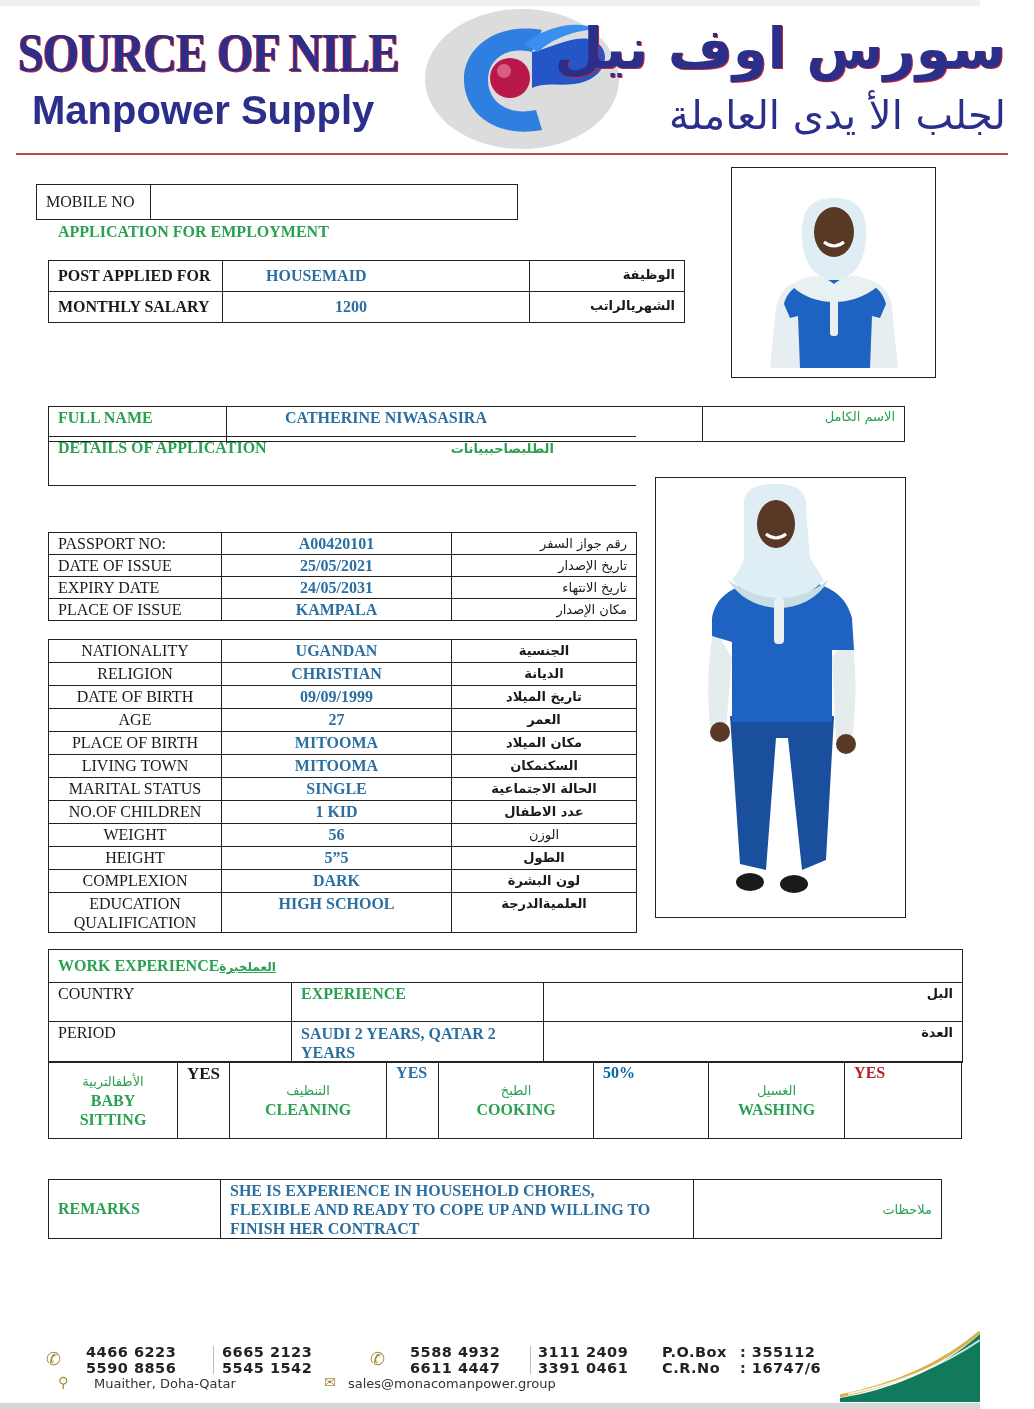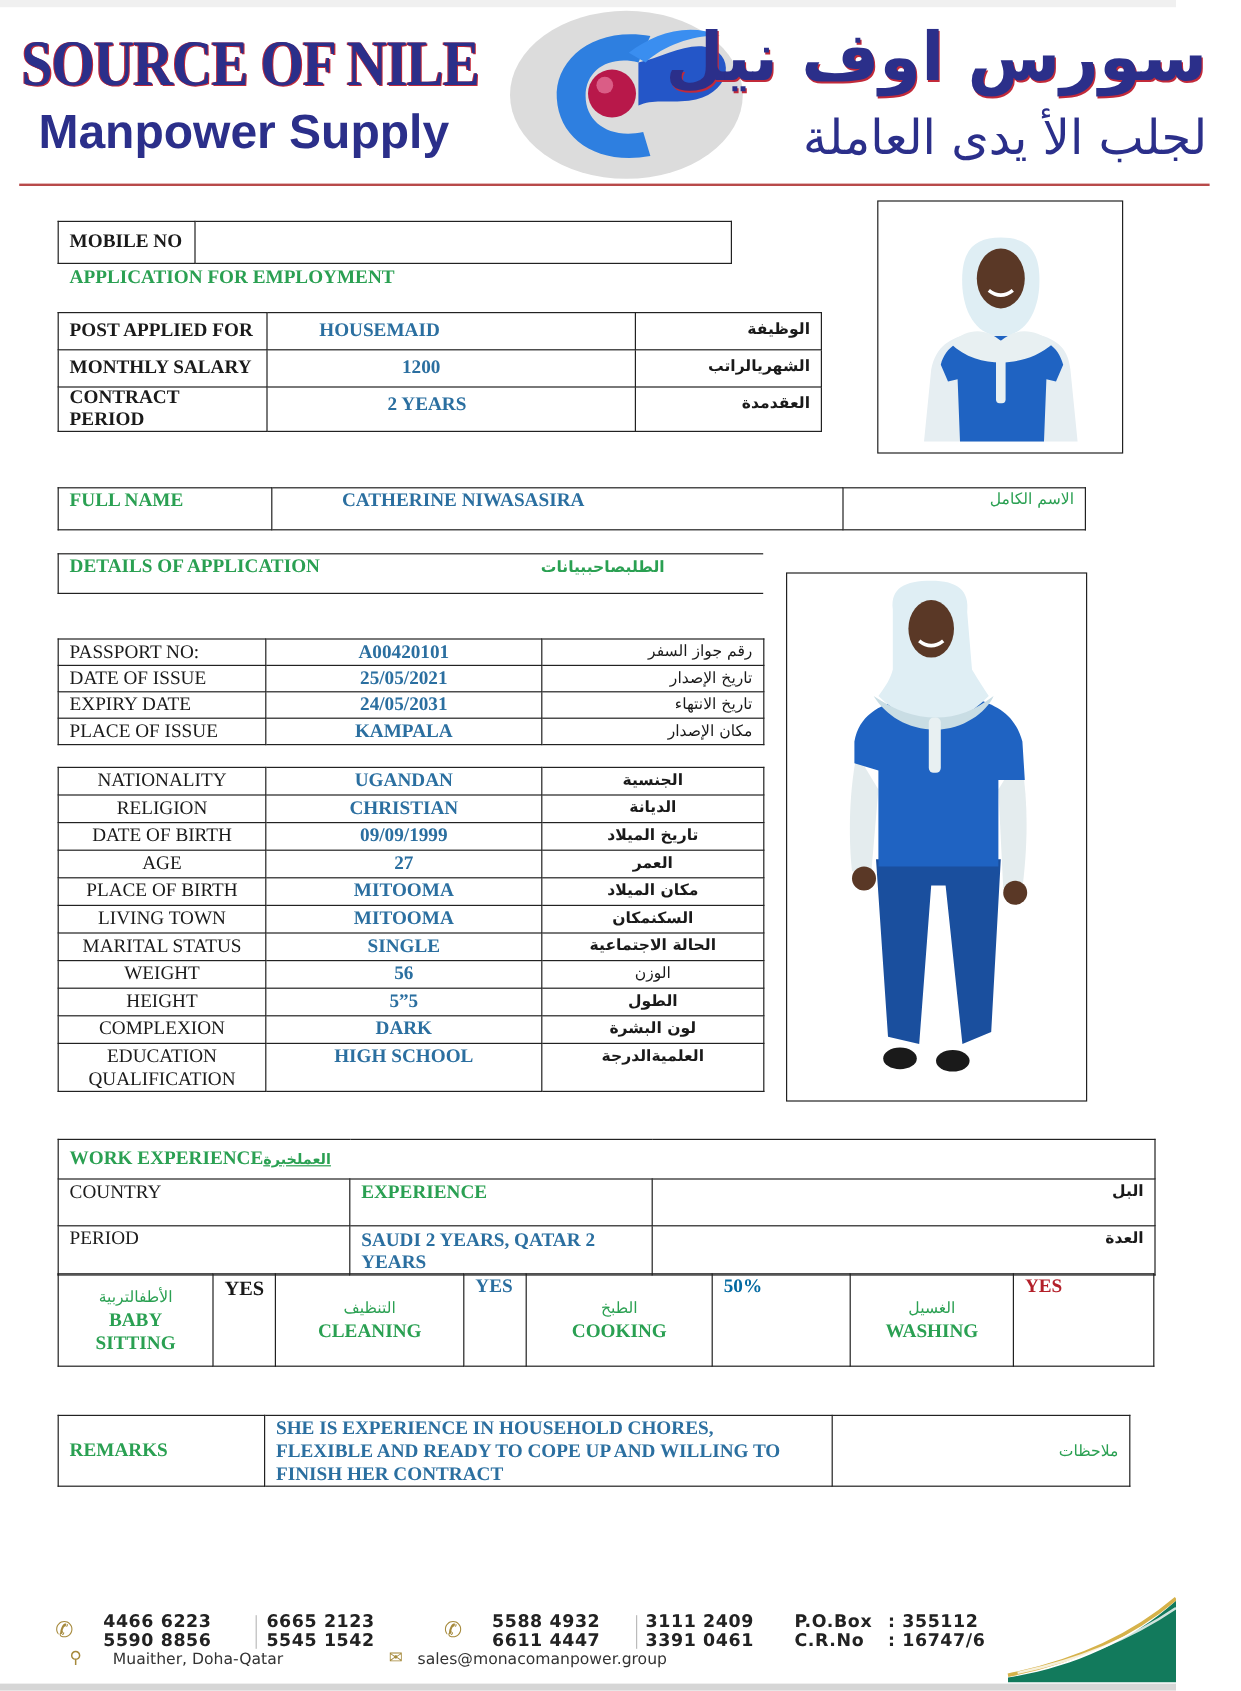--- a/index.html
+++ b/index.html
@@ -21,33 +21,33 @@
   table { border-collapse: collapse; position:absolute; }
   td { border: 1px solid #222; padding: 0 9px; font-size:16px; vertical-align: middle; }
   .lbl { color:#1a1a1a; font-family:"Liberation Serif", serif; }
   .val { color:#2b6fa0; font-weight:bold; text-align:center; font-family:"Liberation Serif", serif; }
   .ar  { direction:rtl; text-align:right; font-family:"DejaVu Sans", sans-serif; font-size:13px; font-weight:bold; color:#1a1a1a; }
   .ar-light { font-weight:normal; }
   .green { color:#2aa052; font-weight:bold; }
   .ar-green { color:#2aa052; font-weight:normal; }
   .blue { color:#2b6fa0; font-weight:bold; }
 
-  .mobile-table { left:48px; top:184px; width:562px; height:36px;font-weight:bold; }
+  .mobile-table { left:36px; top:184px; width:482px; height:36px; }
   .app-title { position:absolute; left:58px; top:223px; font-size:16px; font-weight:bold; color:#2aa052; }
 
   .post-table { left:48px; top:260px; width:637px; }
   .post-table td { height:31px; vertical-align:top; padding-top:6px;font-weight:bold; }
   .post-table td.lbl { vertical-align:middle; padding-top:0; }
 
   .photo-small { position:absolute; left:731px; top:167px; width:205px; height:211px; border:1px solid #222; background:#fff; overflow:hidden; }
   .photo-large { position:absolute; left:655px; top:477px; width:251px; height:441px; border:1px solid #222; background:#fff; overflow:hidden; }
 
   .name-table { left:48px; top:406px; width:857px; height:36px; }
   .name-table td { vertical-align:top; padding-top:2px; }
-  .details-table { left:48px; top:461px; width:588px; height:34px; }
+  .details-table { left:48px; top:436px; width:588px; height:50px; }
   .details-table td { vertical-align:top; padding-top:2px; }
 
   .pass-table { left:48px; top:532px; width:589px; }
   .pass-table td { height:22px; line-height:20px; }
   .pers-table { left:48px; top:639px; width:589px; }
   .pers-table td { height:23px; line-height:20px;text-align:center; }
   .pers-table tr.edu td { height:40px; vertical-align:top; line-height:19px; padding-top:1px; }
 
   .work-table { left:48px; top:949px; width:915px; }
   .work-table td { vertical-align:top; }
@@ -101,25 +101,20 @@
   <tbody>
       <tr>
     <td class="lbl" style="width:174px">POST APPLIED FOR</td>
     <td class="val" style="width:307px; text-align:left; padding-left:43px;">HOUSEMAID</td>
     <td class="ar">الوظيفة</td>
   </tr>
   <tr>
     <td class="lbl">MONTHLY SALARY</td>
     <td class="val" style="text-align:left; padding-left:112px;">1200</td>
     <td class="ar">الشهريالراتب</td>
-  </tr>
-  <tr>
-    <td class="lbl">CONTRACT PERIOD</td>
-    <td class="val" style="text-align:left; padding-left:100px;">2 YEARS</td>
-    <td class="ar">العقدمدة</td>
   </tr>
 </tbody>
   </table>
 
 <div class="photo-small">
   <svg width="205" height="211" viewBox="0 0 205 211">
     <path d="M38 200 L44 140 C48 120 60 114 76 110 L130 110 C146 114 158 120 160 140 L166 200 Z" fill="#e6eef2"></path>
     <path d="M52 136 C56 120 70 114 82 112 L124 112 C138 114 150 120 154 136 L148 150 L140 148 L138 200 L68 200 L66 148 L58 150 Z" fill="#1f63c2"></path>
     <path d="M70 72 C68 40 80 30 102 30 C124 30 136 40 134 72 C132 96 120 112 102 112 C84 112 72 96 70 72 Z" fill="#dfeef4"></path>
     <path d="M60 118 C76 104 90 106 102 116 C114 106 128 104 146 118 C132 130 116 134 102 134 C88 134 72 130 60 118 Z" fill="#e8f0f2"></path>
@@ -224,20 +219,25 @@
     <td class="lbl">LIVING TOWN</td>
     <td class="val">MITOOMA</td>
     <td class="ar">السكنمكان</td>
   </tr>
   <tr>
     <td class="lbl">MARITAL STATUS</td>
     <td class="val">SINGLE</td>
     <td class="ar">الحالة الاجتماعية</td>
   </tr>
   <tr>
+    <td class="lbl">NO.OF CHILDREN</td>
+    <td class="val">1 KID</td>
+    <td class="ar">عدد الاطفال</td>
+  </tr>
+  <tr>
     <td class="lbl">WEIGHT</td>
     <td class="val">56</td>
     <td class="ar ar-light">الوزن</td>
   </tr>
   <tr>
     <td class="lbl">HEIGHT</td>
     <td class="val">5”5</td>
     <td class="ar">الطول</td>
   </tr>
   <tr>

